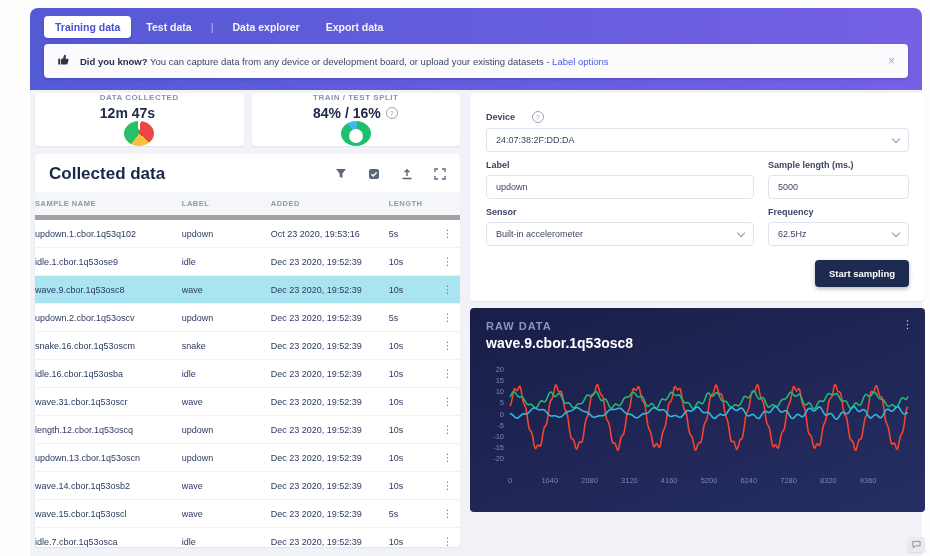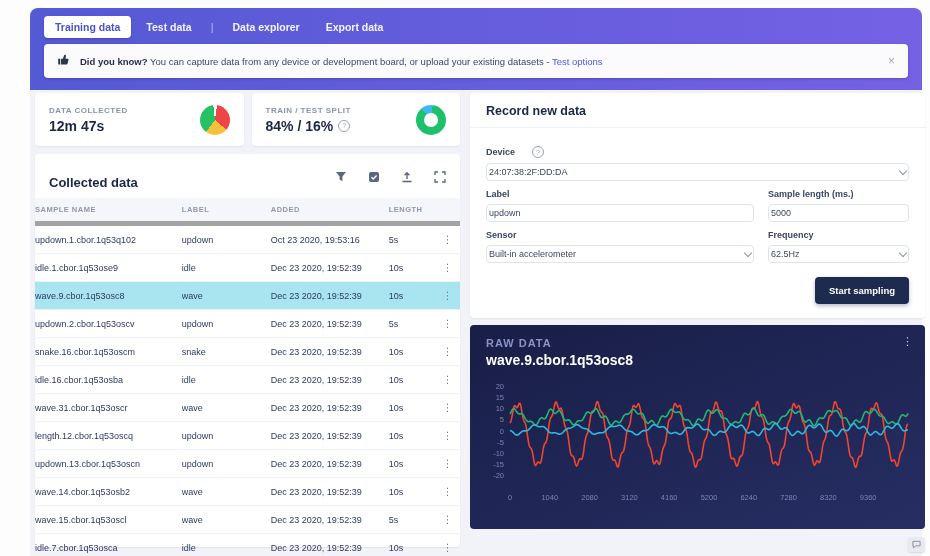--- a/index.html
+++ b/index.html
@@ -14,42 +14,42 @@
   .tab-sep{color:rgba(255,255,255,.55);font-size:11px;padding:0 4px;}
   .banner{position:absolute;left:14px;right:14px;top:36px;height:34px;background:#fbfbfe;border-radius:4px;
           display:flex;align-items:center;padding:0 13px;box-shadow:0 1px 3px rgba(20,20,80,.25);}
   .banner .txt{font-size:9.5px;color:#3c4663;margin-left:10px;}
   .banner .txt b{color:#242d4d;}
   .banner .lnk{color:#4c5ae4;cursor:pointer;}
   .banner .close{margin-left:auto;color:#a4aabf;font-size:12px;cursor:pointer;line-height:1;}
 
   
   .content{position:absolute;left:30px;top:90px;right:8px;bottom:0;background:#f1f3f8;}
-  .card{background:#fff;border-radius:4px;box-shadow:0 1px 2px rgba(25,35,70,.07);}
+  .card{background:#fff;border-radius:4px;box-shadow:0 1px 2px rgba(25,35,70,.07);flex-direction:column;}
 
   .left-col{position:absolute;left:5px;top:3px;width:425px;}
   .right-col{position:absolute;left:440px;top:3px;width:455px;}
 
   
   .stats{display:flex;gap:8px;}
   .stat{flex:1;height:53px;display:flex;align-items:center;justify-content:space-between;padding:0 14px;}
   .stat .lab{font-size:8px;letter-spacing:.5px;color:#8a93ab;font-weight:bold;margin-bottom:3px;}
   .stat .val{font-size:14px;font-weight:bold;color:#1a2747;display:flex;align-items:center;gap:5px;}
   .qmark{display:inline-flex;align-items:center;justify-content:center;width:10px;height:10px;border:1px solid #9aa3b8;
          border-radius:50%;font-size:7px;color:#9aa3b8;font-weight:normal;}
   .pie{width:30px;height:30px;border-radius:50%;
        background:conic-gradient(from 8deg,#ee4646 0 34%,#f3c13c 34% 58%,#27c165 58% 96%,#fff 96% 100%);}
   .donut{width:30px;height:30px;border-radius:50%;position:relative;
          background:conic-gradient(from -40deg,#3db9ee 0 13%,#1fc06b 13% 100%);}
   .donut::after{content:"";position:absolute;left:8px;top:8px;width:14px;height:14px;border-radius:50%;background:#fff;}
 
   
   .collected{margin-top:8px;height:393px;display:flex;flex-direction:column;}
   .coll-head{display:flex;align-items:center;padding:10px 14px 8px 14px;}
-  .coll-title{font-size:13px;font-weight:bold;color:#1a2747;margin-top:11px;}
+  .coll-title{font-size:17px;font-weight:bold;color:#1a2747;}
   .coll-icons{margin-left:auto;display:flex;gap:21px;align-items:center;}
   .tool-ic{width:12px;height:12px;cursor:pointer;}
   .tool-ic svg{display:block;}
   table.grid{border-collapse:collapse;width:100%;table-layout:fixed;}
   table.grid th{background:#f5f6fa;color:#8f98ad;font-size:7.5px;letter-spacing:.5px;text-align:left;
                 padding:7px 0 7px 0;font-weight:bold;border-bottom:5px solid #a3a3a3;}
   table.grid td{font-size:9px;color:#2c3a63;padding:8px 0;border-bottom:1px solid #f0f2f6;white-space:nowrap;overflow:hidden;}
   table.grid tr.sel td{background:#a9e4f1;}
   th.c1,td.c1{width:142px;padding-left:14px;}
   th.c2,td.c2{width:86px;}
@@ -60,22 +60,22 @@
   .pager{margin-top:auto;display:flex;justify-content:flex-end;align-items:center;gap:5px;padding:8px 14px 10px 0;}
   .page{width:17px;height:17px;border-radius:50%;background:#fff;border:1px solid #e2e6ef;color:#6b7694;
         display:flex;align-items:center;justify-content:center;font-size:8px;cursor:pointer;}
   .page.active{background:#4d6ce0;border-color:#4d6ce0;color:#fff;font-weight:bold;}
 
   
   .record{padding:0 0 14px 0;}
   .rec-title{font-size:12.5px;font-weight:bold;color:#1a2747;padding:11px 16px 9px 16px;border-bottom:1px solid #eef0f5;}
   .rec-body{padding:10px 16px 0 16px;}
   .f-label{font-size:9px;font-weight:bold;color:#3c4663;margin:8px 0 5px 0;display:flex;align-items:center;gap:17px;}
-  .selectbox,.inputbox{height:18px;border:1px solid #dfe3ee;border-radius:4px;background:#fff;display:flex;align-items:center;
-        padding:0 2px;font-size:9px;color:#3c4663;position:relative;box-sizing:border-box;width:100%;}
+  .selectbox,.inputbox{height:24px;border:1px solid #dfe3ee;border-radius:4px;background:#fff;display:flex;align-items:center;
+        padding:0 9px;font-size:9px;color:#3c4663;position:relative;box-sizing:border-box;width:100%;}
   .selectbox{cursor:pointer;justify-content:space-between;}
   .chev{width:5px;height:5px;border-right:1.4px solid #8a93ab;border-bottom:1.4px solid #8a93ab;transform:rotate(45deg);margin-top:-3px;}
   input.inputbox{outline:none;}
   .two-col{display:flex;gap:14px;}
   .two-col .col-l{flex:1.9;}
   .two-col .col-r{flex:1;}
   .start-row{display:flex;justify-content:flex-end;margin-top:14px;}
   .start-btn{background:#1d2b4f;color:#fff;font-size:9.5px;font-weight:bold;border:none;border-radius:4px;
              padding:8px 14px;cursor:pointer;box-shadow:0 2px 4px rgba(20,30,60,.3);}
 
@@ -105,21 +105,21 @@
         <span class="tab-sep">|</span>
         <div class="tab">Data explorer</div>
         <div class="tab">Export data</div>
       </div>
     <div class="banner">
       <span>
         <svg width="13" height="13" viewBox="0 0 16 16">
             <path fill="#2f3648" d="M5 7h2.2l1.6-4.2c.2-.6.9-.9 1.5-.6.5.2.8.8.7 1.3L10.5 7H13c.8 0 1.4.8 1.2 1.6l-1.2 4.3c-.2.7-.8 1.1-1.5 1.1H5V7zM1.5 7H4v7H1.5z"></path>
           </svg>
       </span>
-      <span class="txt"><b>Did you know?</b><span> You can capture data from any device or development board, or upload your existing datasets - </span><span class="lnk">Test options</span></span>
+      <span class="txt"><b>Did you know?</b><span> You can capture data from any device or development board, or upload your existing datasets - </span><span class="lnk">Label options</span></span>
       <span class="close">×</span>
     </div>
   </div>
 
   <div class="content">
 
     <div class="left-col">
       <div class="stats">
         <div class="card stat">
           <div>
@@ -275,21 +275,20 @@
             <div class="page">6</div>
             <div class="page">7</div>
             <div class="page">8</div>
             <div class="page">›</div>
           </div>
       </div>
     </div>
 
     <div class="right-col">
       <div class="card record">
-        <div class="rec-title">Record new data</div>
         <div class="rec-body">
           <div class="f-label">
               <span>Device</span>
               <span class="qmark">?</span>
             </div>
           <div class="selectbox">
               <span>24:07:38:2F:DD:DA</span>
               <span class="chev"></span>
             </div>
 

